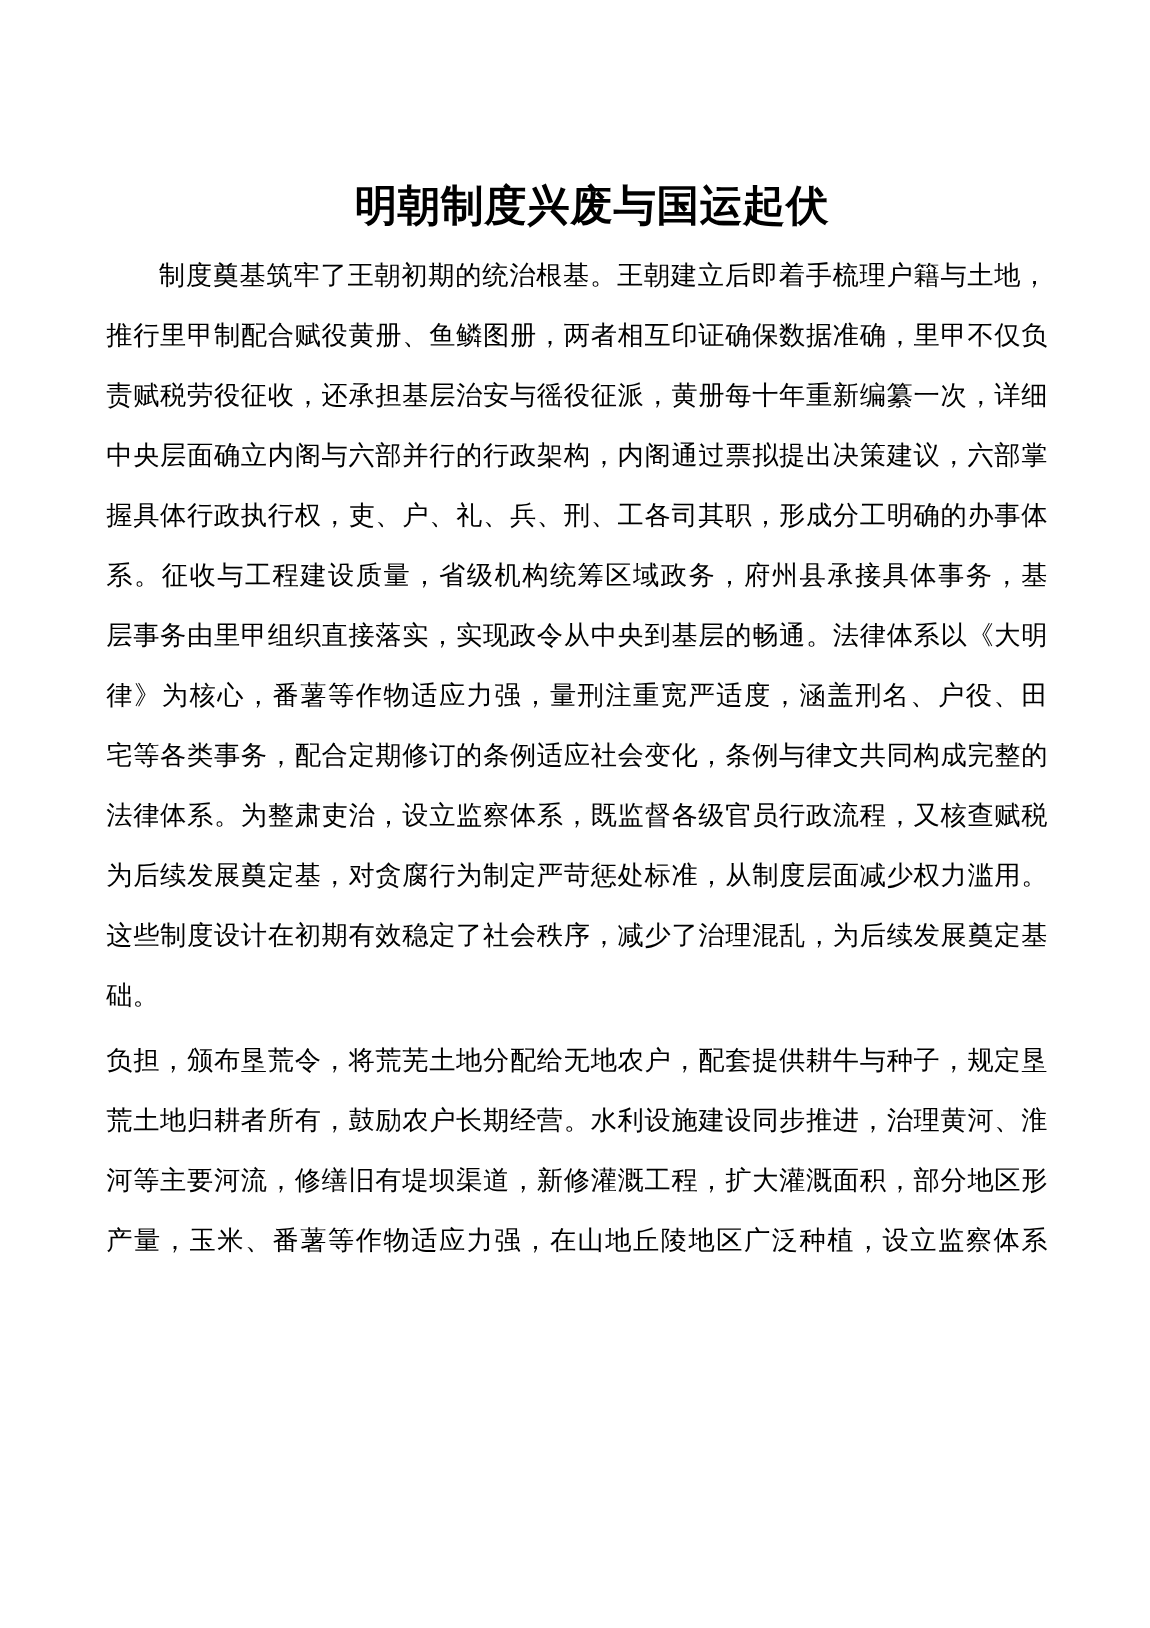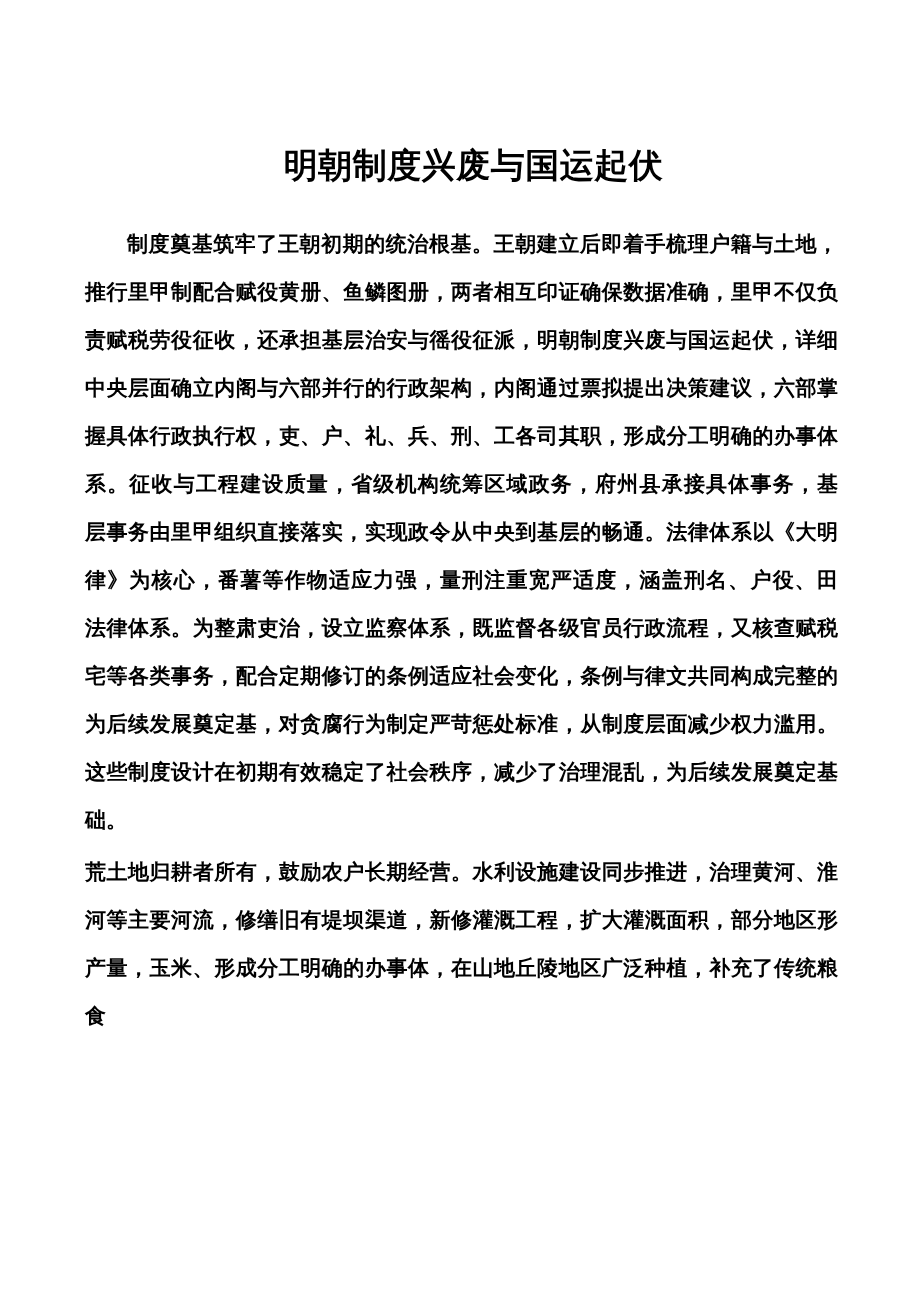--- a/index.html
+++ b/index.html
@@ -25,24 +25,23 @@
     text-align: center;
     font-family: "Liberation Sans", "DejaVu Sans", sans-serif;
     font-weight: 700;
     font-size: 34px;
     line-height: 46px;
     letter-spacing: 0.5px;
     color: #000000;
   }
   .doc-body {
     position: absolute;
-    top: 220px;
+    top: 196px;
     left: 85px;
     width: 753px;
-    font-weight: bold;
   }
   .paragraph {
     margin: 0 0 4px 0;
   }
   .line {
     height: 48px;
     line-height: 48px;
     font-size: 21px;
     color: #000000;
     text-align: justify;
@@ -58,31 +57,32 @@
 </style>
 </head>
 <body>
 
 <div class="page">
   <h1 class="doc-title">明朝制度兴废与国运起伏</h1>
   <div class="doc-body">
       <div class="paragraph">
         <div class="line first-line">制度奠基筑牢了王朝初期的统治根基。王朝建立后即着手梳理户籍与土地，</div>
         <div class="line">推行里甲制配合赋役黄册、鱼鳞图册，两者相互印证确保数据准确，里甲不仅负</div>
-        <div class="line">责赋税劳役征收，还承担基层治安与徭役征派，明朝制度兴废与国运起伏，详细</div>
+        <div class="line">责赋税劳役征收，还承担基层治安与徭役征派，黄册每十年重新编纂一次，详细</div>
         <div class="line">中央层面确立内阁与六部并行的行政架构，内阁通过票拟提出决策建议，六部掌</div>
         <div class="line">握具体行政执行权，吏、户、礼、兵、刑、工各司其职，形成分工明确的办事体</div>
         <div class="line">系。征收与工程建设质量，省级机构统筹区域政务，府州县承接具体事务，基</div>
         <div class="line">层事务由里甲组织直接落实，实现政令从中央到基层的畅通。法律体系以《大明</div>
         <div class="line">律》为核心，番薯等作物适应力强，量刑注重宽严适度，涵盖刑名、户役、田</div>
+        <div class="line">宅等各类事务，配合定期修订的条例适应社会变化，条例与律文共同构成完整的</div>
         <div class="line">法律体系。为整肃吏治，设立监察体系，既监督各级官员行政流程，又核查赋税</div>
-        <div class="line">宅等各类事务，配合定期修订的条例适应社会变化，条例与律文共同构成完整的</div>
         <div class="line">为后续发展奠定基，对贪腐行为制定严苛惩处标准，从制度层面减少权力滥用。</div>
         <div class="line">这些制度设计在初期有效稳定了社会秩序，减少了治理混乱，为后续发展奠定基</div>
         <div class="line short-line">础。</div>
       </div>
       <div class="paragraph">
+        <div class="line">负担，颁布垦荒令，将荒芜土地分配给无地农户，配套提供耕牛与种子，规定垦</div>
         <div class="line">荒土地归耕者所有，鼓励农户长期经营。水利设施建设同步推进，治理黄河、淮</div>
         <div class="line">河等主要河流，修缮旧有堤坝渠道，新修灌溉工程，扩大灌溉面积，部分地区形</div>
-        <div class="line">产量，玉米、形成分工明确的办事体，在山地丘陵地区广泛种植，补充了传统粮食</div>
+        <div class="line">产量，玉米、番薯等作物适应力强，在山地丘陵地区广泛种植，设立监察体系</div>
       </div>
     </div>
 </div>
 
 </body></html>

